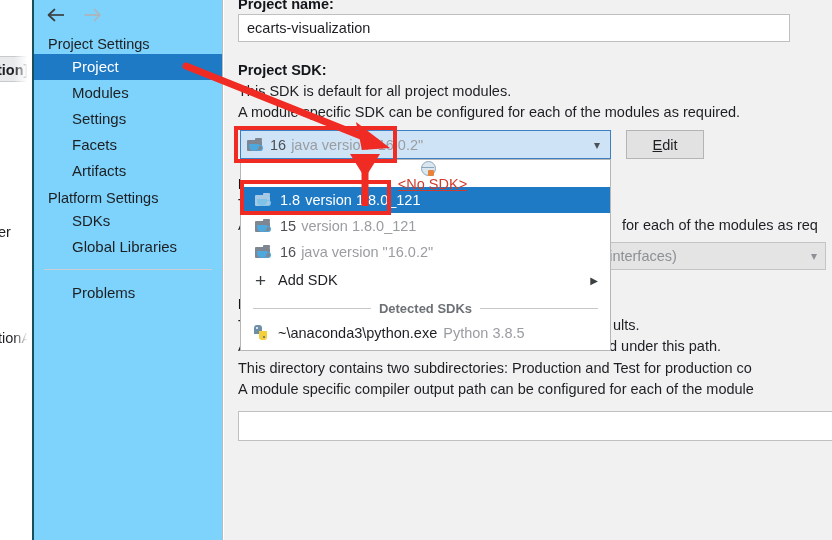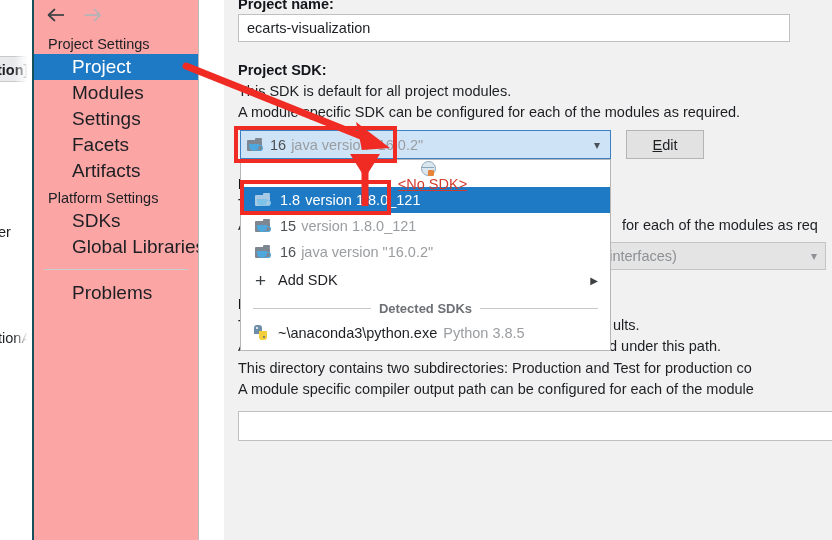--- a/index.html
+++ b/index.html
@@ -28,41 +28,41 @@
   }
   #leftstrip .frag.f2{top:224px;}
   #leftstrip .frag.f3{top:330px;}
   #leftstrip .fade{
     position:absolute;right:0;top:0;width:18px;height:540px;
     background:linear-gradient(to right, rgba(255,255,255,0), #ffffff 75%);
   }
 
   
   #sidebar{
-    position:absolute;left:32px;top:0;width:167px;height:540px;
-    background:#fca5a5;
+    position:absolute;left:32px;top:0;width:191px;height:540px;
+    background:#7dd3fc;
     border-left:2px solid #16505c;
     border-right:1px solid #b9bcbf;
     box-sizing:border-box;
     overflow:hidden;
   }
   #navbar{height:30px;position:relative;}
   .navarrow{
     position:absolute;top:3px;width:24px;height:24px;
     display:flex;align-items:center;justify-content:center;
     font-size:21px;line-height:1;
   }
   .navarrow.back{left:10px;color:#3c4043;}
   .navarrow.fwd{left:46px;color:#b0b4b8;}
 
   .group{
     padding:6px 0 2px 14px;font-size:14.5px;color:#1d1f23;
   }
   .navitem{
-    height:26px;line-height:26px;padding-left:38px;font-size:19px;color:#1d1f23;
+    height:26px;line-height:26px;padding-left:38px;font-size:15px;color:#1d1f23;
     white-space:nowrap;
   }
   .navitem.selected{background:#1e7ac4;color:#ffffff;}
   .sep{height:1px;background:#c9ced2;margin:9px 10px 0 10px;}
 
   
   #content{
     position:absolute;left:224px;top:0;width:654px;height:540px;
     background:#f1f1f1;overflow:hidden;
   }

